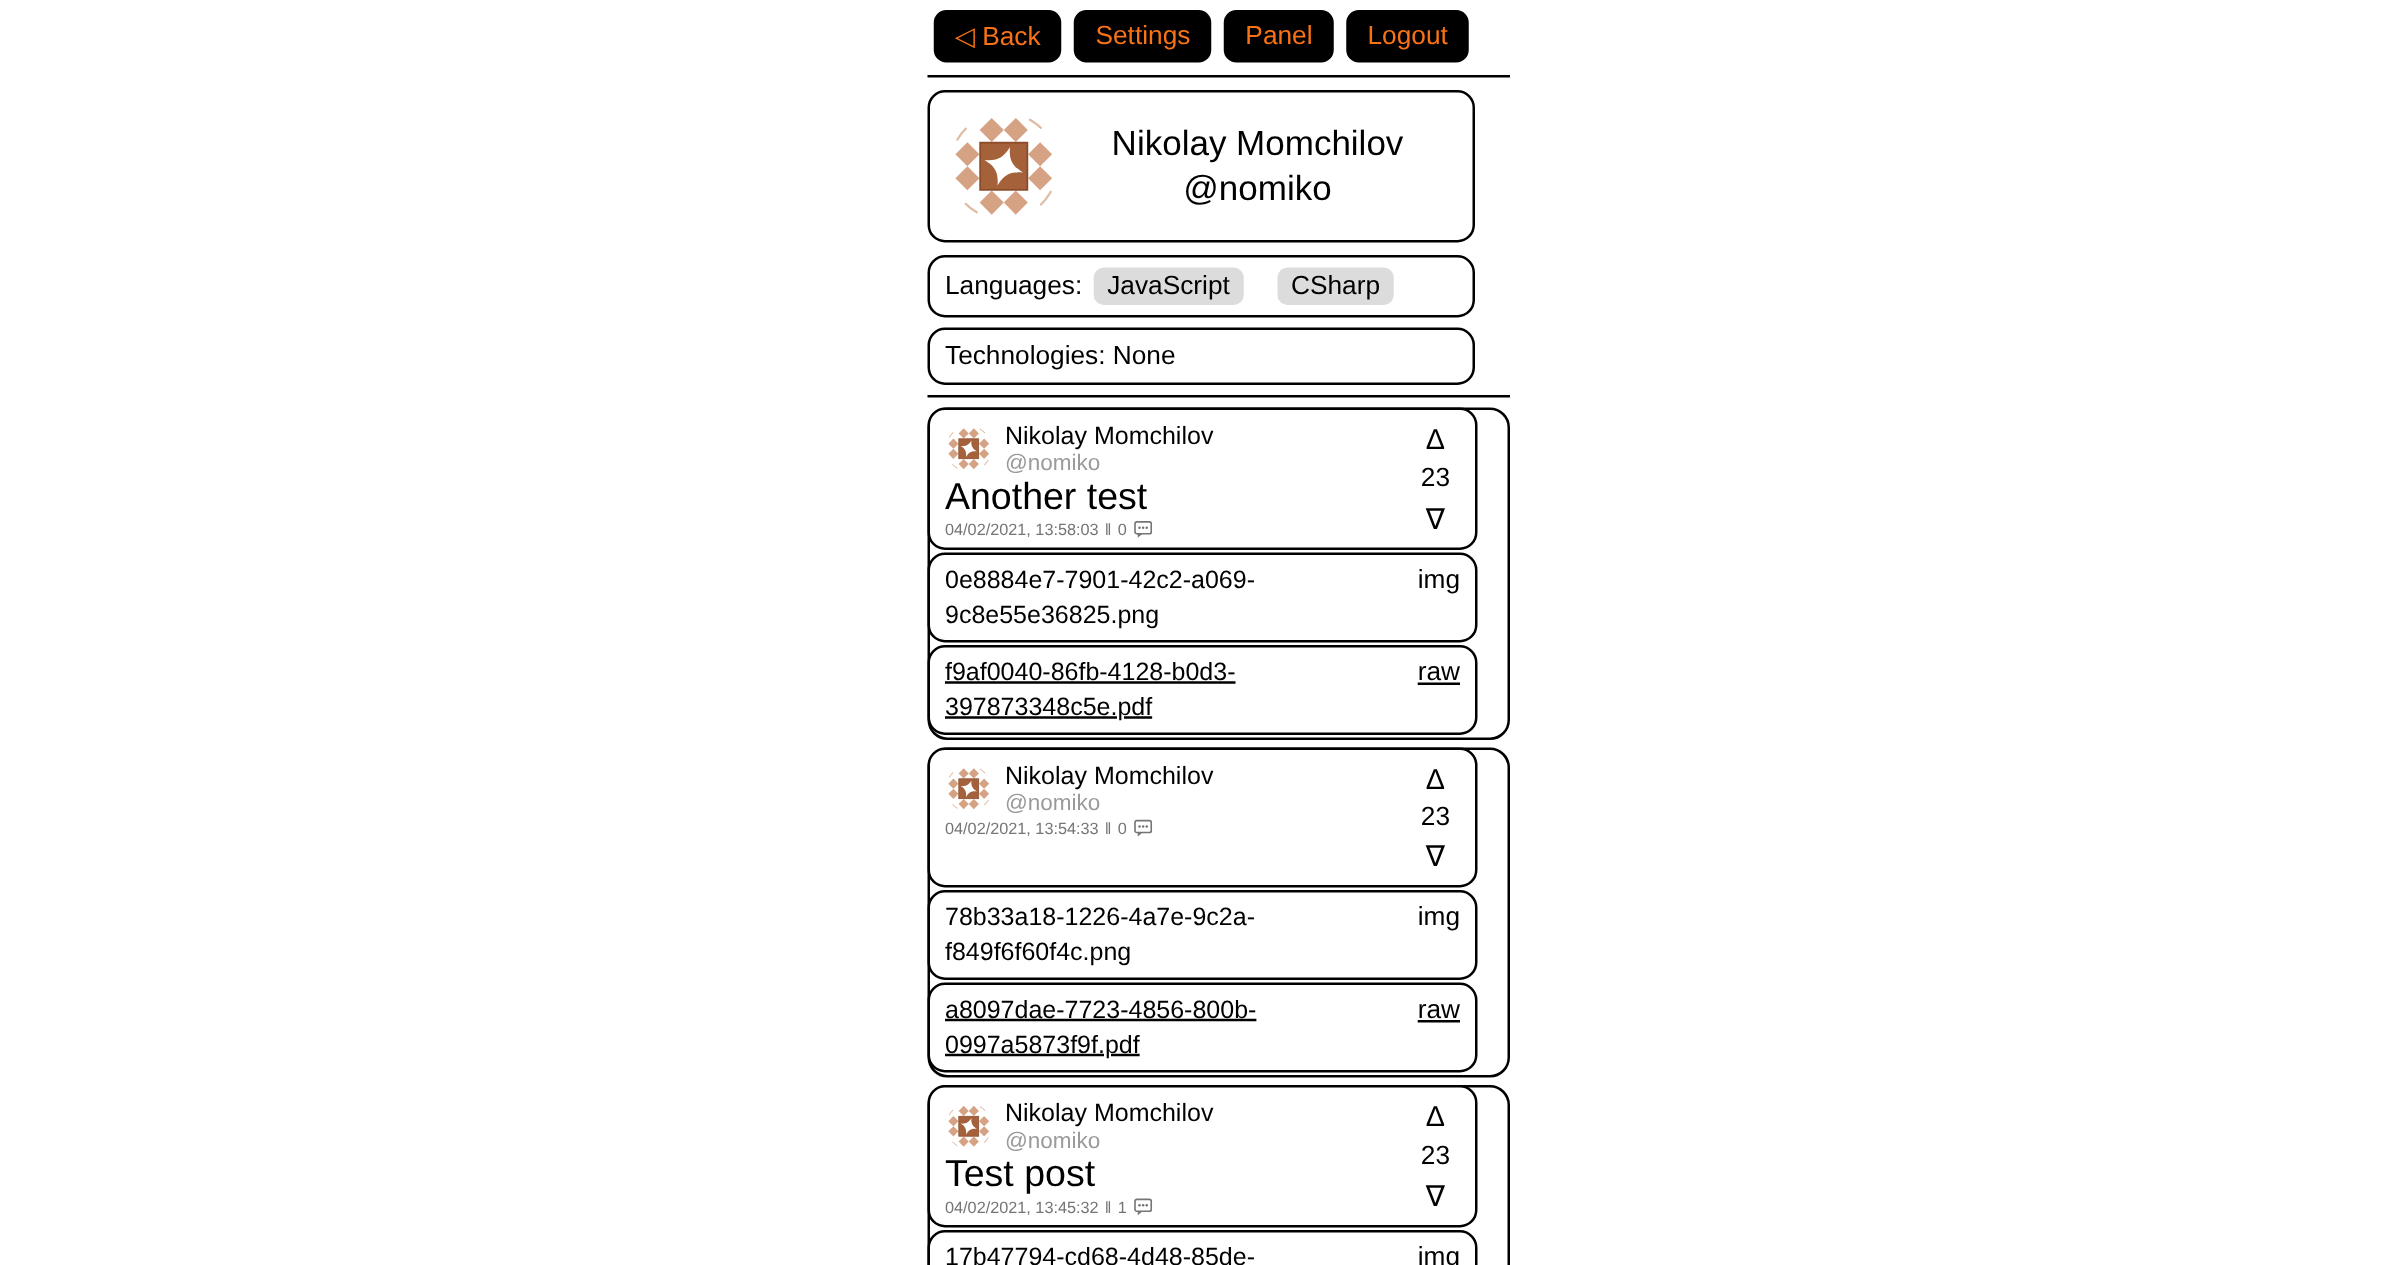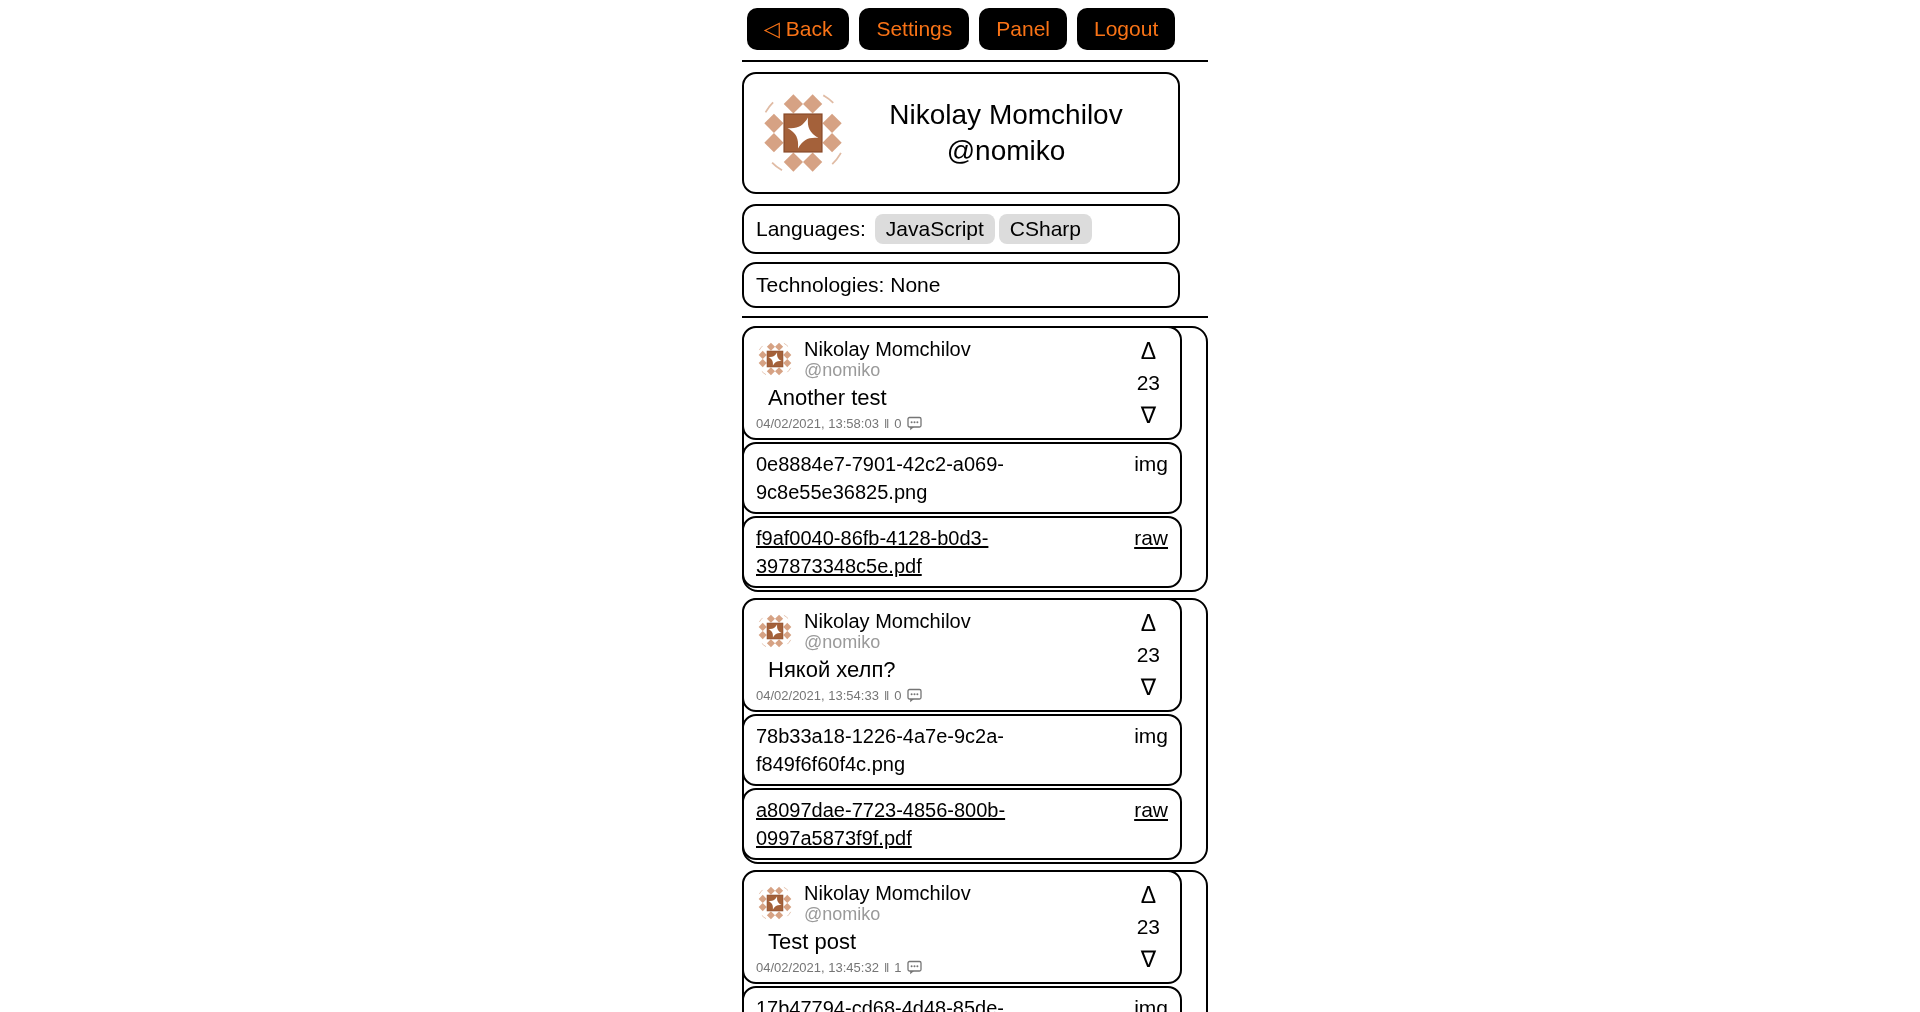--- a/index.html
+++ b/index.html
@@ -35,21 +35,21 @@
   .post-group { border: 2px solid #000; border-radius: 16px; margin-bottom: 6px; background: #fff; }
   .pbox { border: 2px solid #000; border-radius: 14px; margin: 2px 24px 0 -2px; background: #fff; }
   .pbox:first-child { margin-top: -2px; }
   .pbox:last-child { margin-bottom: 2px; text-decoration: underline; }
 
   .post-card { position: relative; padding: 10px 150px 6px 12px; min-height: 112px; }
   .post-header { display: flex; gap: 10px; align-items: center; }
   .post-avatar { width: 38px; height: 38px; flex: none; }
   .author-name { font-size: 20px; line-height: 22px; }
   .author-handle { font-size: 18px; line-height: 20px; color: #9a9a9a; }
-  .post-title { font-size: 22px; margin-top: 3px; line-height: 30px; margin-left: 12px; }
+  .post-title { font-size: 30px; margin-top: 3px; line-height: 30px; }
   .post-meta { margin-top: 3px; font-size: 13px; color: #757575; display: flex; gap: 5px; line-height: 16px; }
   .comment-icon svg { display: block; }
 
   .vote-col {
     position: absolute; top: 10px; bottom: 10px; right: 20px;
     display: flex; flex-direction: column; justify-content: space-between; align-items: center;
   }
   .vote-btn { background: none; border: none; padding: 0; font-family: inherit; font-size: 23px; line-height: 26px; color: #000; cursor: pointer; }
   .vote-count { font-size: 21px; line-height: 24px; }
 
@@ -92,21 +92,21 @@
   </svg>
 </span>
     <div class="profile-names">
       <div>Nikolay Momchilov</div>
       <div>@nomiko</div>
     </div>
   </div>
 
   <div class="card languages-card">
     <span>Languages:</span>
-    <span id="tags-container" style="display:flex;gap:4px;">
+    <span id="tags-container" style="display:flex;gap:27px;">
   <span class="tag">JavaScript</span>
 
   <span class="tag">CSharp</span>
 </span>
   </div>
 
   <div class="card tech-card">
     <span>Technologies: None</span>
   </div>
 
@@ -189,21 +189,20 @@
     </g>
     <rect x="29" y="29" width="42" height="42" fill="#a4613a" stroke="#8a4a28" stroke-width="1.5"></rect>
     <path d="M50 32 C52.5 43 57 47.5 68 50 C57 52.5 52.5 57 50 68 C47.5 57 43 52.5 32 50 C43 47.5 47.5 43 50 32 Z" fill="#ffffff" transform="rotate(18 50 50)"></path>
   </svg>
 </span>
         <div>
           <div class="author-name">Nikolay Momchilov</div>
           <div class="author-handle">@nomiko</div>
         </div>
       </div>
-      <div class="post-title">Някой хелп?</div>
       <div class="post-meta">
         <span>04/02/2021, 13:54:33</span>
         <span>‖</span>
         <span>0</span>
         <span class="comment-icon comment-slot">
   <svg width="15" height="15" viewBox="0 0 15 15" xmlns="http://www.w3.org/2000/svg">
     <rect x="1" y="1.5" width="13" height="9.5" rx="1.5" fill="none" stroke="#757575" stroke-width="1.3"></rect>
     <circle cx="4.6" cy="6.2" r="1" fill="#757575"></circle>
     <circle cx="7.5" cy="6.2" r="1" fill="#757575"></circle>
     <circle cx="10.4" cy="6.2" r="1" fill="#757575"></circle>

